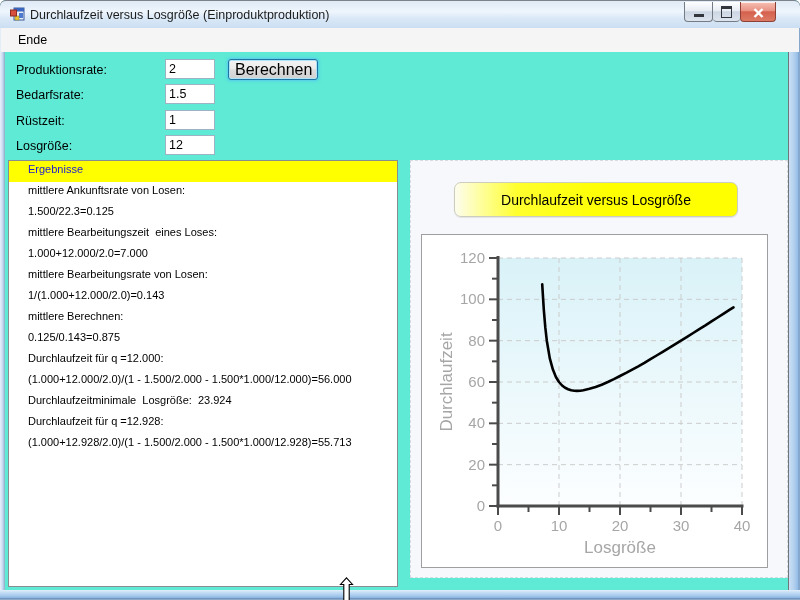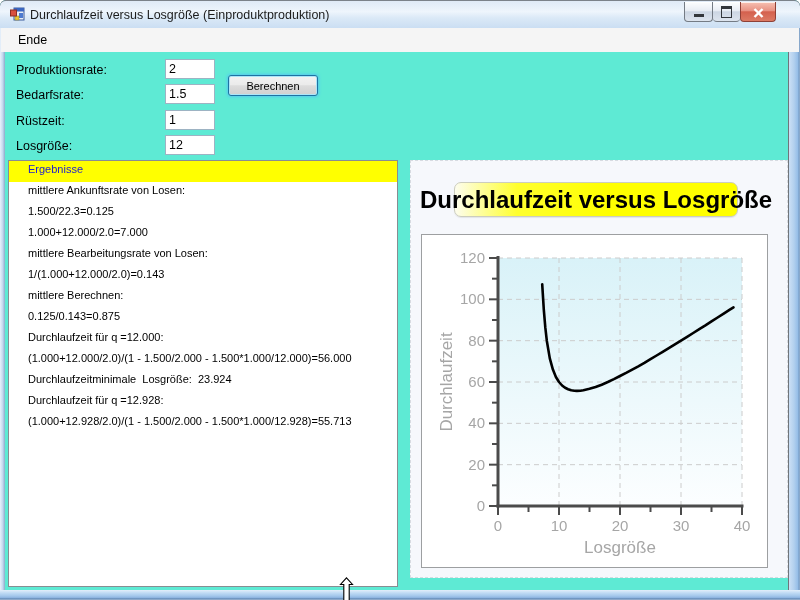--- a/index.html
+++ b/index.html
@@ -28,36 +28,36 @@
   .glyph-max{width:9px;height:8px;border:1px solid #33373c;border-top:3px solid #33373c;background:transparent;margin-bottom:3px;}
   .glyph-x{margin-bottom:3px;}
   
   .menubar{position:absolute;left:1px;top:28px;width:798px;height:24px;background:#f5f5f5;display:flex;align-items:center;}
   .menu-item{font-size:12.5px;color:#000;padding:4px 9px;margin-left:8px;cursor:default;}
   
   .frow{position:absolute;left:16px;height:22px;}
   .flabel{position:absolute;left:0;top:4px;font-size:12.5px;color:#000;white-space:nowrap;}
   .ftext{position:absolute;left:149px;top:0;width:42px;height:16px;border:1px solid #9db3c3;
     font-family:"Liberation Sans",sans-serif;font-size:12.5px;padding:1px 3px;background:#fff;color:#000;}
-  .btn{position:absolute;left:228px;top:75px;width:90px;height:21px;
+  .btn{position:absolute;left:228px;top:59px;width:90px;height:21px;
     background:linear-gradient(180deg,#f3f3f3 0%,#ebebeb 45%,#dcdcdc 52%,#d0d0d0 100%);
     border:1px solid #1f72a2;border-radius:3px;box-shadow:0 0 3px 1px #55c8f0, inset 0 0 0 1px #abe6f8;
-    font-family:"Liberation Sans",sans-serif;font-size:11px;color:#000;cursor:default;}
+    font-family:"Liberation Sans",sans-serif;font-size:16px;color:#000;cursor:default;}
   
   .listbox{position:absolute;left:8px;top:160px;width:390px;height:427px;background:#fff;
     border:1px solid #888d92;box-sizing:border-box;overflow:hidden;}
   .lb-item{height:21px;line-height:16.4px;font-size:11px;color:#000;padding-left:19px;white-space:pre;}
   .lb-item.selected{color:#2222cc;}
   
   .panel{position:absolute;left:410px;top:160px;width:378px;height:418px;background:#f6f8fc;
     border:1px dashed #d7dbe1;box-sizing:border-box;}
   .badge{position:absolute;left:43px;top:21px;width:282px;height:33px;border:1px solid #cccdbd;border-radius:7px;
     background:linear-gradient(90deg,#fdfdee 0%,#ffff2e 22%,#ffff00 55%);
     display:flex;align-items:center;justify-content:center;box-shadow:0 1px 1px rgba(0,0,0,.08);}
-  .badge span{font-size:24px;font-weight:bold;color:#000;white-space:nowrap;}
+  .badge span{font-size:14px;font-weight:normal;color:#000;white-space:nowrap;}
   .chartbox{position:absolute;left:10px;top:73px;width:347px;height:334px;background:#fff;border:1px solid #9d9fa1;box-sizing:border-box;}
   .chartbox svg{display:block;}
   .cursor{position:absolute;left:339px;top:577px;}
 </style>
 </head>
 <body>
 
 <div class="window">
 
   <div class="titlebar">
@@ -111,20 +111,21 @@
         <input class="ftext" value="12" style="">
       </div>
     </div>
   <button class="btn">Berechnen</button>
 
   <div class="listbox">
     <div class="lb-item selected" id="lb-header" style="background: rgb(255, 255, 0); color: rgb(34, 34, 204);">Ergebnisse</div>
     <div id="lb-items">
         <div class="lb-item">mittlere Ankunftsrate von Losen:</div>
         <div class="lb-item">1.500/22.3=0.125</div>
+        <div class="lb-item">mittlere Bearbeitungszeit  eines Loses:</div>
         <div class="lb-item">1.000+12.000/2.0=7.000</div>
         <div class="lb-item">mittlere Bearbeitungsrate von Losen:</div>
         <div class="lb-item">1/(1.000+12.000/2.0)=0.143</div>
         <div class="lb-item">mittlere Berechnen:</div>
         <div class="lb-item">0.125/0.143=0.875</div>
         <div class="lb-item">Durchlaufzeit für q =12.000:</div>
         <div class="lb-item">(1.000+12.000/2.0)/(1 - 1.500/2.000 - 1.500*1.000/12.000)=56.000</div>
         <div class="lb-item">Durchlaufzeitminimale  Losgröße:  23.924</div>
         <div class="lb-item">Durchlaufzeit für q =12.928:</div>
         <div class="lb-item">(1.000+12.928/2.0)/(1 - 1.500/2.000 - 1.500*1.000/12.928)=55.713</div>

